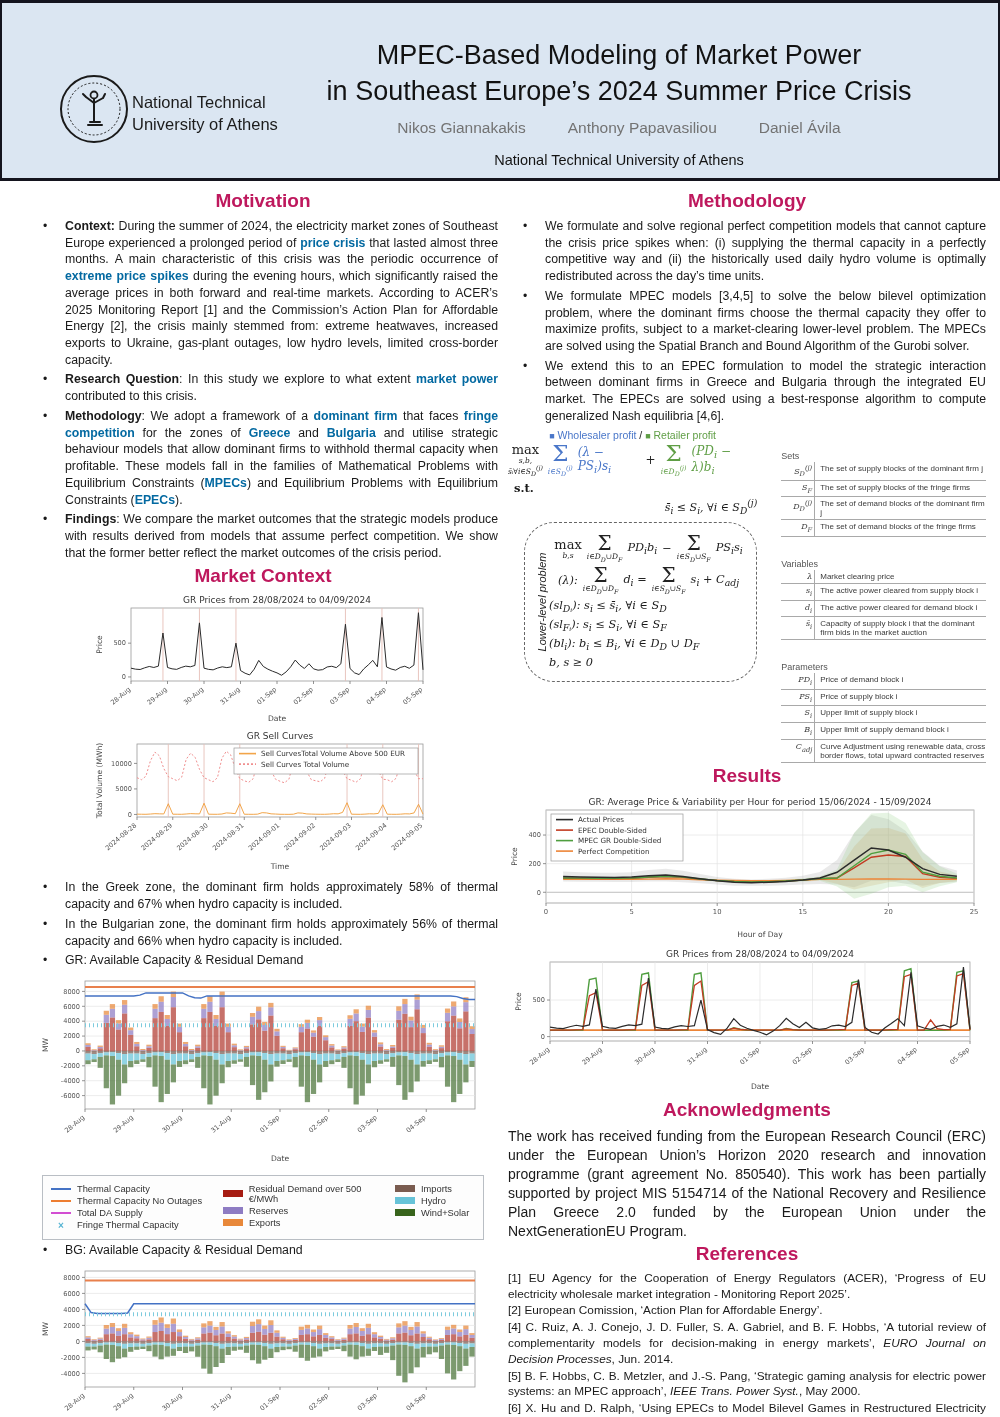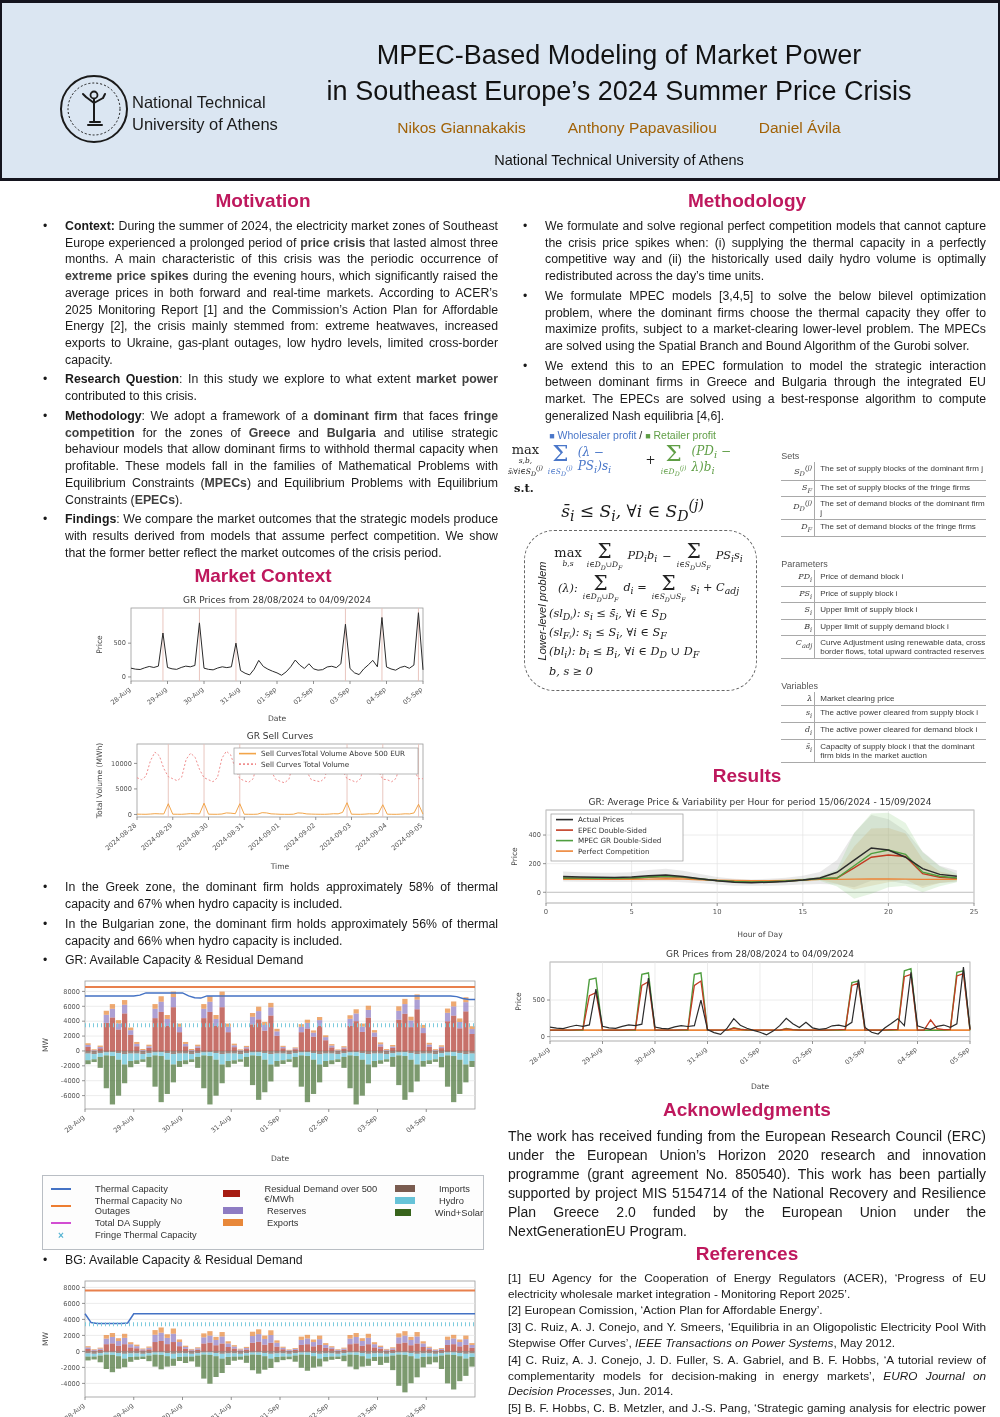--- a/index.html
+++ b/index.html
@@ -4,56 +4,56 @@
 <style>
   html,body{margin:0;padding:0;background:#fff;}
   body{width:1000px;height:1417px;font-family:"Liberation Sans",sans-serif;color:#1a1a1a;position:relative;overflow:hidden;}
   .poster{position:absolute;inset:0;background:#fff;}
   
   .hdr{position:absolute;top:0;left:0;width:1000px;height:181px;background:#dbe6f2;border-top:3px solid #14141e;border-bottom:3px solid #14141e;border-left:2px solid #14141e;border-right:2px solid #14141e;box-sizing:border-box;}
   .logo{position:absolute;left:56px;top:70px;}
   .inst-name{position:absolute;left:130px;top:88px;font-size:16.5px;line-height:1.35;color:#1c1c1c;}
   .title-block{position:absolute;left:250px;right:12px;top:34px;text-align:center;}
   .ttl{font-size:27px;color:#121212;line-height:1.35;}
-  .authors{margin-top:9px;display:flex;justify-content:center;gap:42px;font-size:15.5px;color:#a16207;}
+  .authors{margin-top:9px;display:flex;justify-content:center;gap:42px;font-size:15.5px;color:#737373;}
   .affil{position:absolute;left:250px;right:12px;bottom:10px;text-align:center;font-size:14.5px;color:#141414;}
   
   .cols{position:absolute;top:188px;left:28px;right:14px;display:flex;gap:10px;}
   .col{box-sizing:border-box;}
   .col.left{width:470px;}
   .col.right{width:478px;}
   h2.sec{color:#be185d;font-size:19px;font-weight:bold;text-align:center;margin:2px 0 6px;}
   ul.bullets{list-style:none;margin:0 0 4px;padding:0;font-size:12.3px;line-height:1.36;text-align:justify;}
   ul.bullets li{position:relative;padding-left:37px;margin-bottom:3px;}
   ul.bullets li::before{content:"\2022";position:absolute;left:15px;top:0;}
-  .hl{color:#404040;font-weight:bold;}
+  .hl{color:#0369a1;font-weight:bold;}
   
   figure{margin:2px auto;text-align:center;}
   svg text{font-family:"DejaVu Sans",sans-serif;}
   .cap-legend{width:424px;margin:6px auto 2px;border:1px solid #b9bec4;background:#fdfdfd;padding:6px 8px;display:grid;grid-template-columns:168px 168px 88px;column-gap:4px;text-align:left;}
-  .cl-item{display:flex;align-items:center;gap:24px;font-size:9.3px;color:#333;margin:2px 0;}
+  .cl-item{display:flex;align-items:center;gap:6px;font-size:9.3px;color:#333;margin:2px 0;}
   .cl-line{width:20px;height:0;border-top:2.4px solid;}
   .cl-bar{width:20px;height:7px;}
   .cl-x{width:20px;text-align:center;font-weight:bold;font-size:10px;}
   
   .math-wrap{display:flex;gap:24px;margin:4px 0 2px;}
   .math-left{width:258px;}
   .math-right{width:212px;}
   .profit-lab{text-align:center;font-size:10.5px;margin-bottom:2px;}
   .sq{font-size:9px;}
   .c-blue{color:#4a77c9;} .c-green{color:#5f9e45;}
   .mrow{display:flex;align-items:center;justify-content:center;gap:5px;font-family:"DejaVu Serif",serif;font-style:italic;font-size:12px;color:#222;}
   .maxblk{display:flex;flex-direction:column;align-items:center;line-height:1;}
   .mx{font-style:normal;font-size:13px;}
   .mxsub{font-size:7.5px;margin-top:1px;}
   .sum{display:flex;flex-direction:column;align-items:center;line-height:1;}
   .sigma{font-style:normal;font-size:23px;line-height:.9;}
   .lim{font-size:7.5px;margin-top:1px;}
   .st{font-family:"DejaVu Serif",serif;font-weight:bold;font-style:normal;font-size:11.5px;margin:4px 0 2px 6px;}
-  .consline{text-align:center;font-family:"DejaVu Serif",serif;font-style:italic;font-size:17px;margin:2px 0 6px;}
+  .consline{text-align:right;font-family:"DejaVu Serif",serif;font-style:italic;font-size:11px;margin:2px 0 6px;}
   .lower-box{position:relative;border:1.6px dashed #666;border-radius:30px;padding:8px 8px 8px 24px;margin-left:16px;}
   .ll-label{position:absolute;left:-32px;top:50%;transform:translate(0,-50%) rotate(-90deg);font-style:italic;font-size:11px;color:#222;white-space:nowrap;}
   .lower-box .mrow{font-size:11.3px;margin:3px 0;}
   .lower-box .sigma{font-size:20px;}
   .mline{text-align:left;font-family:"DejaVu Serif",serif;font-style:italic;font-size:11.3px;margin:4px 0;}
   .symgrp h4{font-size:9px;color:#555;font-weight:normal;margin:22px 0 1px;font-family:"Liberation Sans",sans-serif;}
   .symrow{display:grid;grid-template-columns:34px 1fr;border-bottom:1px solid #a9a9a9;font-size:8px;color:#3a3a3a;}
   .symrow .sym{font-family:"DejaVu Serif",serif;font-style:italic;text-align:right;border-right:1px solid #a9a9a9;padding:2px 2px;}
   .symrow .dsc{padding:2px 0 2px 5px;text-align:left;}
   
@@ -1201,59 +1201,59 @@
               <div class="symrow">
                 <div class="sym">D<sub>D</sub><sup>(j)</sup></div>
                 <div class="dsc">The set of demand blocks of the dominant firm j</div>
               </div>
               <div class="symrow">
                 <div class="sym">D<sub>F</sub></div>
                 <div class="dsc">The set of demand blocks of the fringe firms</div>
               </div>
             </div>
             <div class="symgrp">
+              <h4>Variables</h4>
+              <div class="symrow">
+                <div class="sym">λ</div>
+                <div class="dsc">Market clearing price</div>
+              </div>
+              <div class="symrow">
+                <div class="sym">s<sub>i</sub></div>
+                <div class="dsc">The active power cleared from supply block i</div>
+              </div>
+              <div class="symrow">
+                <div class="sym">d<sub>i</sub></div>
+                <div class="dsc">The active power cleared for demand block i</div>
+              </div>
+              <div class="symrow">
+                <div class="sym">s̄<sub>i</sub></div>
+                <div class="dsc">Capacity of supply block i that the dominant firm bids in the market auction</div>
+              </div>
+            </div>
+            <div class="symgrp">
               <h4>Parameters</h4>
               <div class="symrow">
                 <div class="sym">PD<sub>i</sub></div>
                 <div class="dsc">Price of demand block i</div>
               </div>
               <div class="symrow">
                 <div class="sym">PS<sub>i</sub></div>
                 <div class="dsc">Price of supply block i</div>
               </div>
               <div class="symrow">
                 <div class="sym">S<sub>i</sub></div>
                 <div class="dsc">Upper limit of supply block i</div>
               </div>
               <div class="symrow">
                 <div class="sym">B<sub>i</sub></div>
                 <div class="dsc">Upper limit of supply demand block i</div>
               </div>
               <div class="symrow">
                 <div class="sym">C<sub>adj</sub></div>
                 <div class="dsc">Curve Adjustment using renewable data, cross border flows, total upward contracted reserves</div>
-              </div>
-            </div>
-            <div class="symgrp">
-              <h4>Variables</h4>
-              <div class="symrow">
-                <div class="sym">λ</div>
-                <div class="dsc">Market clearing price</div>
-              </div>
-              <div class="symrow">
-                <div class="sym">s<sub>i</sub></div>
-                <div class="dsc">The active power cleared from supply block i</div>
-              </div>
-              <div class="symrow">
-                <div class="sym">d<sub>i</sub></div>
-                <div class="dsc">The active power cleared for demand block i</div>
-              </div>
-              <div class="symrow">
-                <div class="sym">s̄<sub>i</sub></div>
-                <div class="dsc">Capacity of supply block i that the dominant firm bids in the market auction</div>
               </div>
             </div>
           </div>
       </div>
 
       <h2 class="sec">Results</h2>
       <figure>
         <svg width="478" height="148">
             <rect x="0" y="0" width="478" height="148" fill="#fff"></rect>
             <rect x="38" y="17" width="428" height="93" fill="#fff" stroke="#9a9a9a" stroke-width="0.8"></rect>
@@ -1352,20 +1352,19 @@
           </svg>
       </figure>
 
       <h2 class="sec">Acknowledgments</h2>
       <p class="ack">The work has received funding from the European Research Council (ERC) under the European Union’s Horizon 2020 research and innovation programme (grant agreement No. 850540). This work has been partially supported by project MIS 5154714 of the National Recovery and Resilience Plan Greece 2.0 funded by the European Union under the NextGenerationEU Program.</p>
 
       <h2 class="sec">References</h2>
       <div class="refs">
           <div class="ref">[1] EU Agency for the Cooperation of Energy Regulators (ACER), ‘Progress of EU electricity wholesale market integration - Monitoring Report 2025’.</div>
           <div class="ref">[2] European Comission, ‘Action Plan for Affordable Energy’.</div>
-          <div class="ref">[3] C. Ruiz, A. J. Conejo, and Y. Smeers, ‘Equilibria in an Oligopolistic Electricity Pool With Stepwise Offer Curves’, <i>IEEE Transactions on Power Systems</i>, May 2012.</div>
           <div class="ref">[4] C. Ruiz, A. J. Conejo, J. D. Fuller, S. A. Gabriel, and B. F. Hobbs, ‘A tutorial review of complementarity models for decision-making in energy markets’, <i>EURO Journal on Decision Processes</i>, Jun. 2014.</div>
           <div class="ref">[5] B. F. Hobbs, C. B. Metzler, and J.-S. Pang, ‘Strategic gaming analysis for electric power systems: an MPEC approach’, <i>IEEE Trans. Power Syst.</i>, May 2000.</div>
           <div class="ref">[6] X. Hu and D. Ralph, ‘Using EPECs to Model Bilevel Games in Restructured Electricity Markets with Locational Prices’, <i>Operations Research</i>, Oct. 2007.</div>
         </div>
     </section>
   </main>
 </div>
 
 </body></html>

